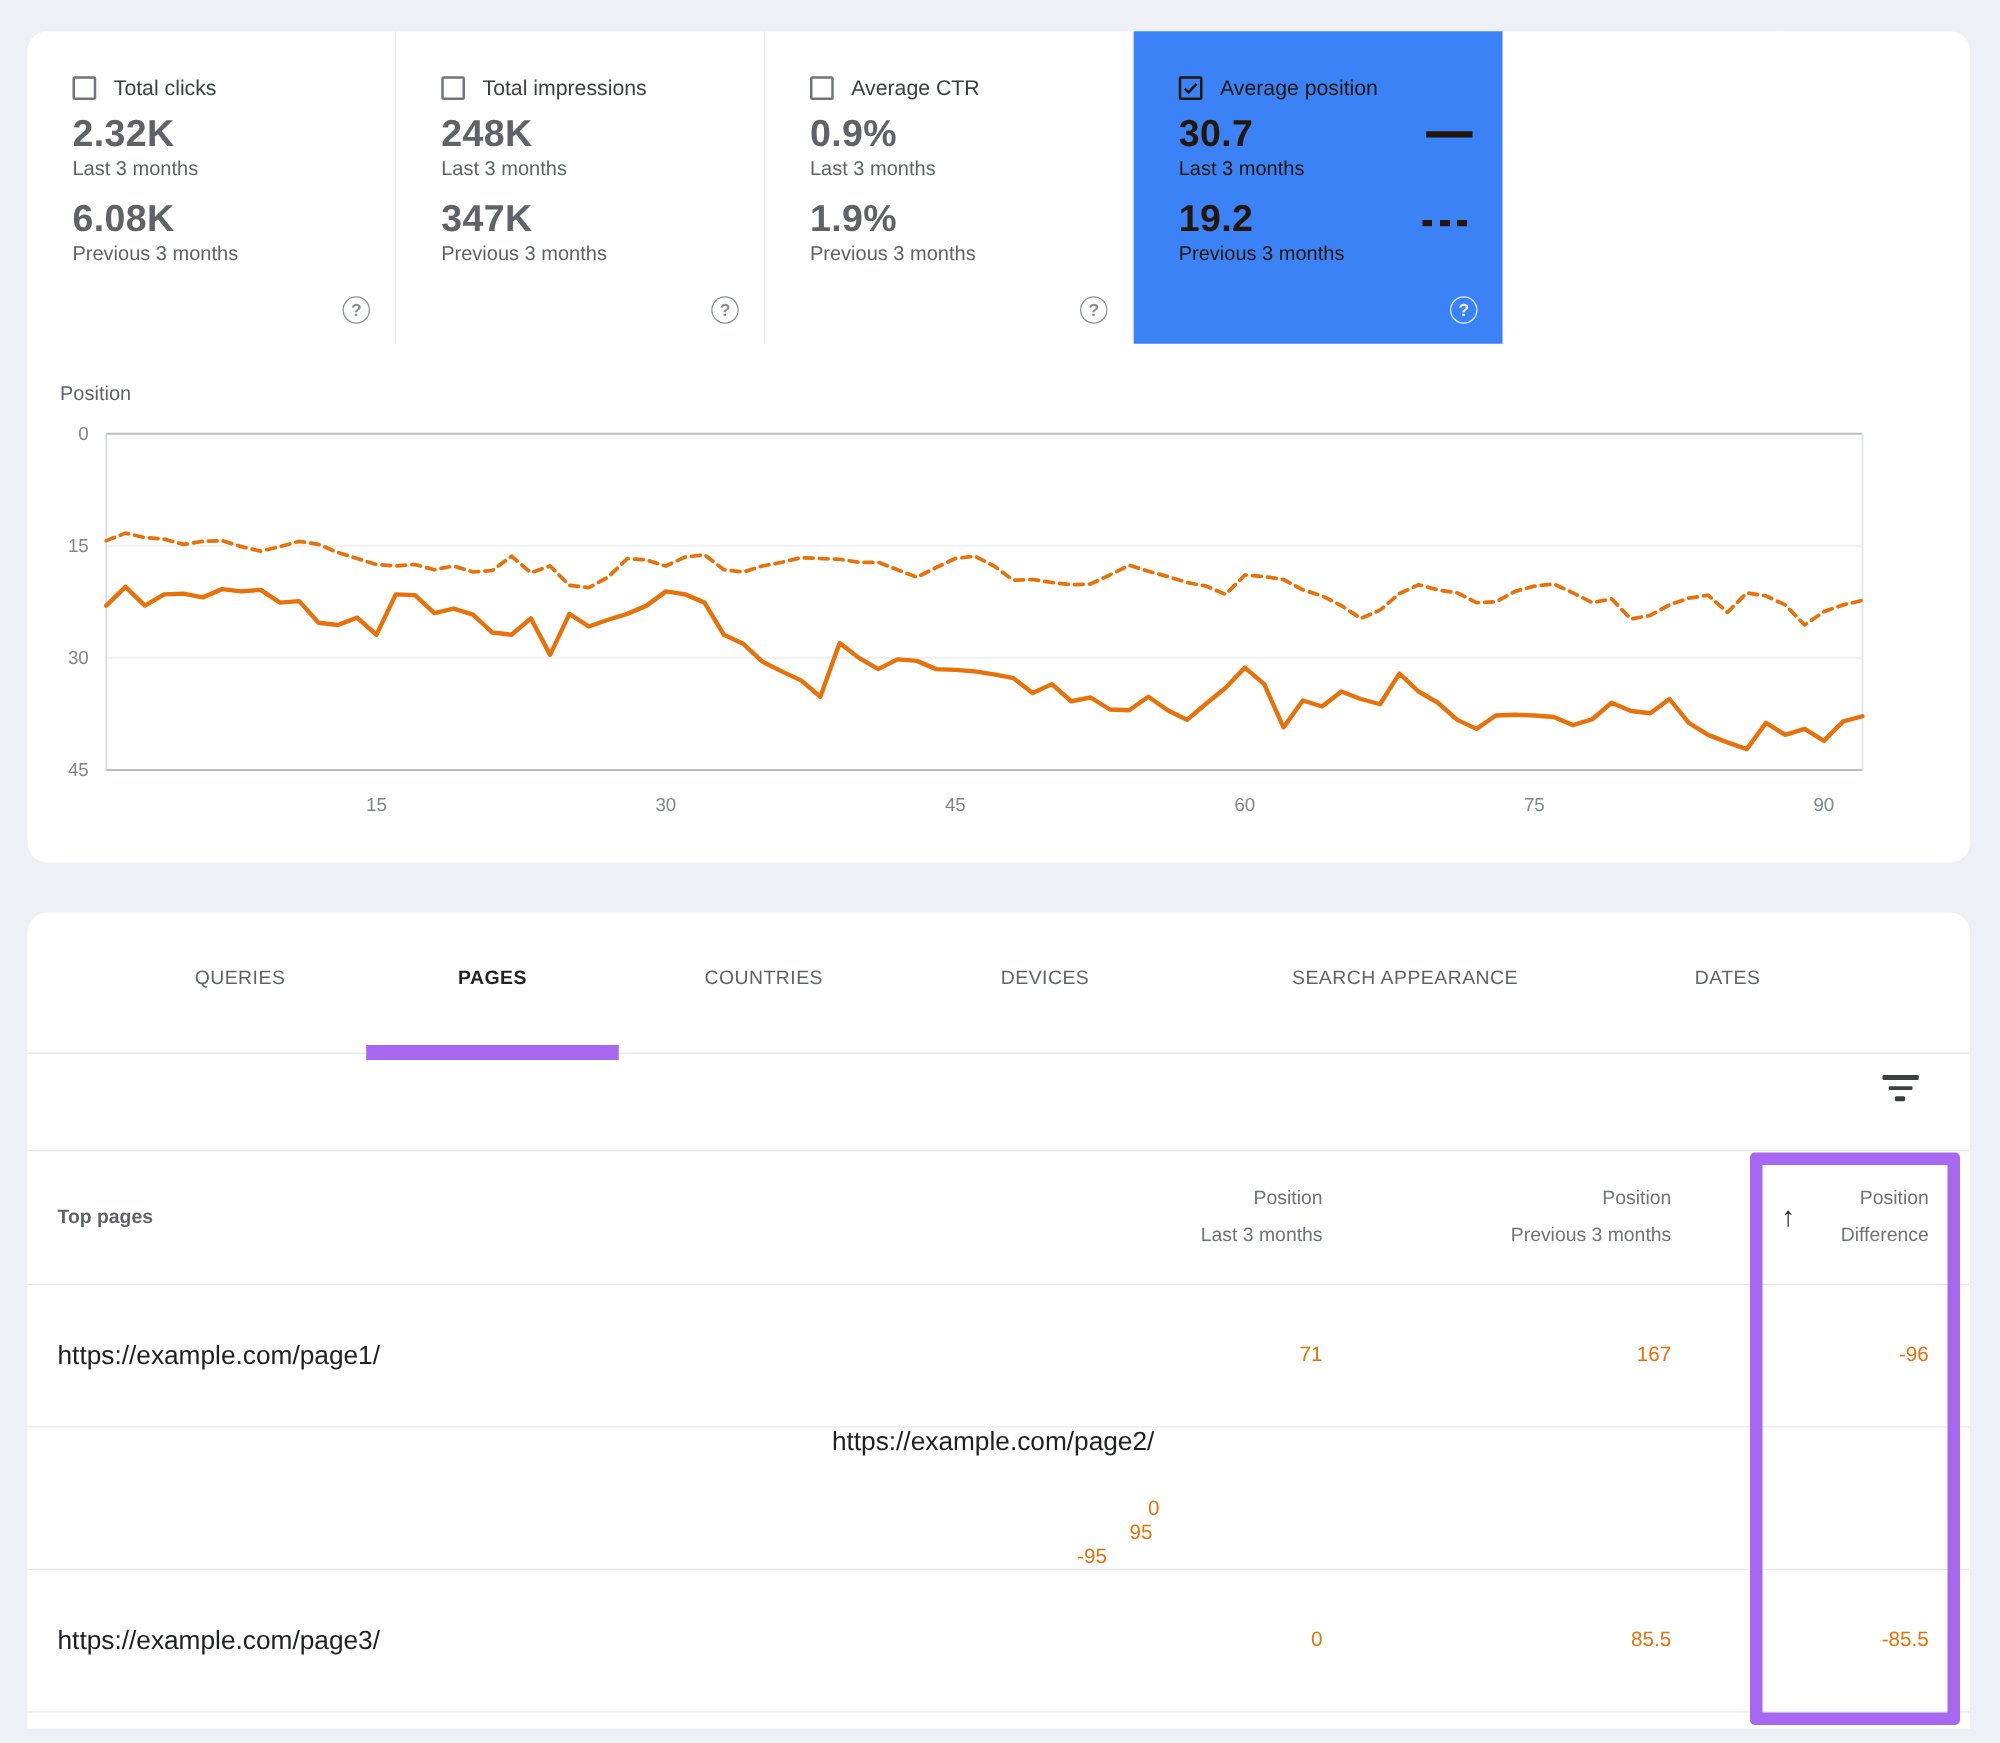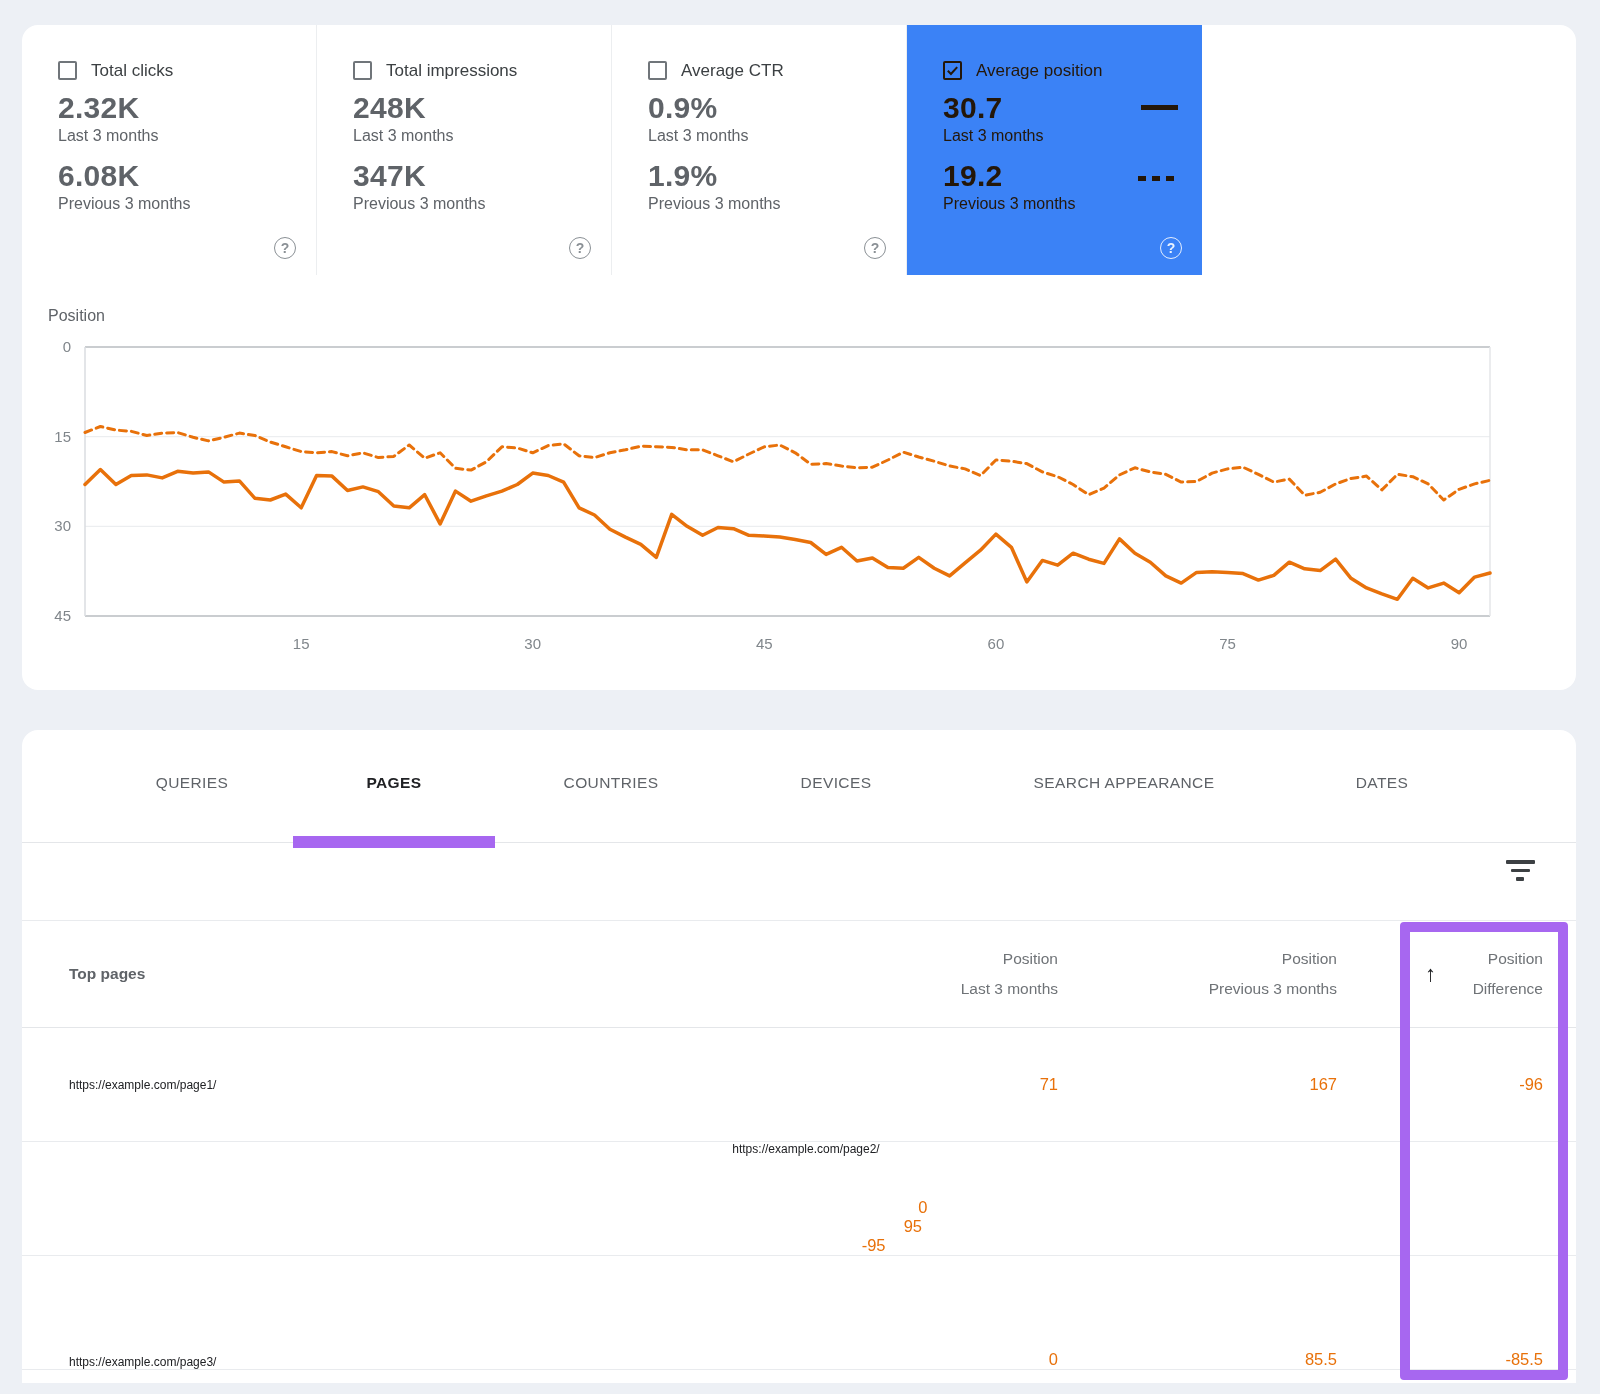--- a/index.html
+++ b/index.html
@@ -40,29 +40,29 @@
   .tab.active { color:#202124; font-weight:bold; }
   .tabs-divider { position:absolute; left:0; top:112px; width:100%; height:1px; background:#e4e6e9; }
   .tab-underline { position:absolute; left:372px; top:106px; width:202px; height:12px; transform:translateX(-50%); background:#a767f0; z-index:2; }
 
   .filter-icon { position:absolute; right:41px; top:130px; width:30px; height:26px; display:flex; flex-direction:column; align-items:center; gap:5px; cursor:pointer; }
   .filter-icon span { display:block; height:3.5px; background:#3c4043; border-radius:1px; }
   .filter-icon .b1 { width:29px; } .filter-icon .b2 { width:19px; } .filter-icon .b3 { width:8px; }
 
   
   .thead { position:absolute; left:0; top:190px; width:100%; height:108px; border-top:1px solid #e9ebee; border-bottom:1px solid #e4e6e9; display:flex; align-items:center; padding-right:33px; }
-  .cell-url { flex:1; padding-left:47px; }
+  .cell-url { flex:1; padding-left:24px; }
   .cell-num { text-align:right; }
   .c1 { width:290px; } .c2 { width:279px; } .c3 { width:206px; position:relative; }
   .th-label { font-size:15.5px; font-weight:bold; color:#5f6368; }
   .th-two-line { font-size:15.5px; color:#6f7377; line-height:30px; }
   .sort-arrow { position:absolute; left:88px; top:50%; transform:translateY(-50%); font-size:22px; color:#202124; cursor:pointer; line-height:1; }
   .trow { position:absolute; left:0; width:100%; height:114px; border-bottom:1px solid #e9ebee; display:flex; align-items:center; padding-right:33px; }
-  .row-0 { top:298px; } .row-1 { top:412px;flex-direction:column; } .row-2 { top:526px;align-items:flex-end; }
-  .url-text { font-size:12px; color:#202124; }
+  .row-0 { top:298px; } .row-1 { top:412px;flex-direction:column; } .row-2 { top:526px; }
+  .url-text { font-size:21px; color:#202124; }
   .num-text { font-size:16.5px; color:#e8710a; }
 
   .diff-highlight { position:absolute; left:1378px; top:192px; width:168px; height:458px; border:10px solid #a767f0; border-radius:4px; pointer-events:none; z-index:3; }
 </style>
 </head>
 <body>
 
 <div class="card chart-card">
   <div class="metrics">
 

